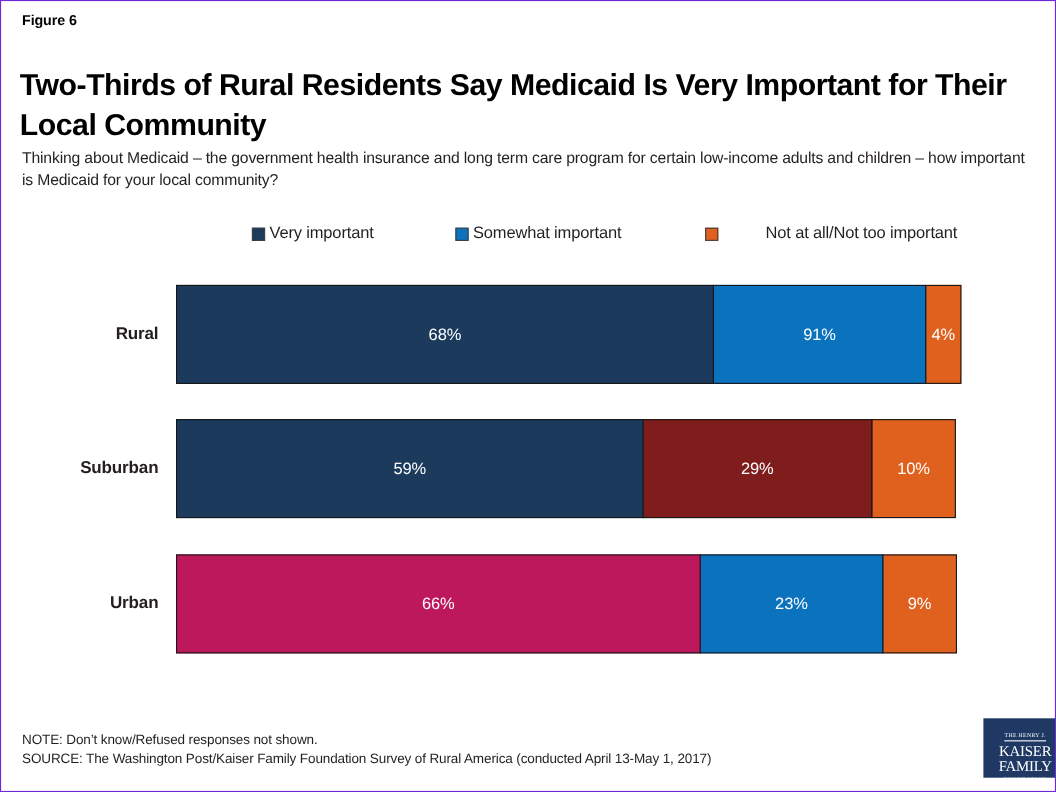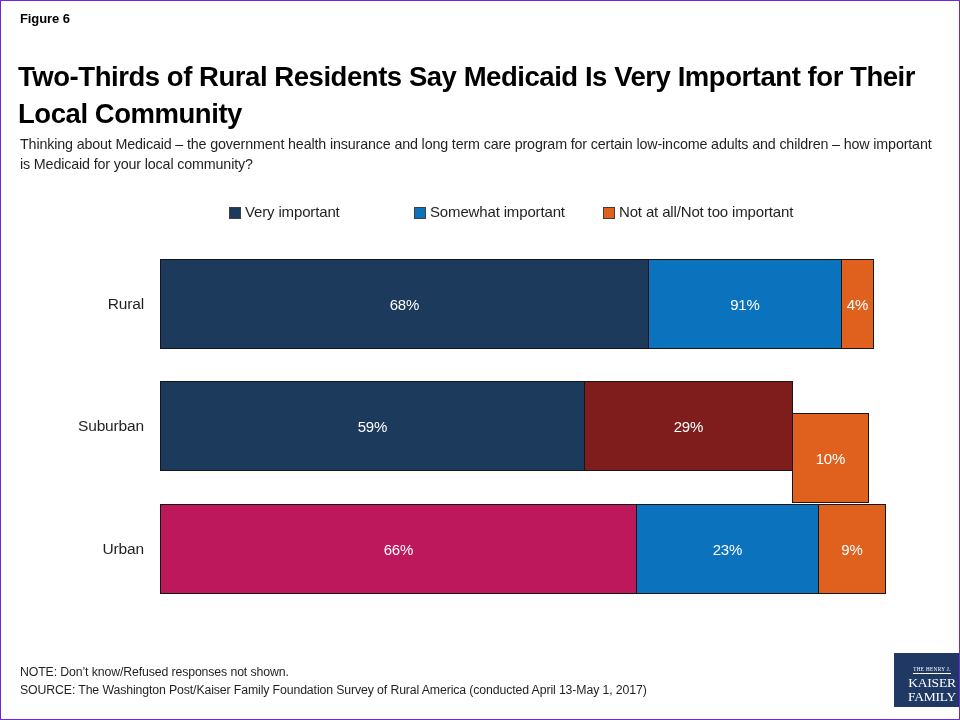--- a/index.html
+++ b/index.html
@@ -106,20 +106,21 @@
     position: absolute;
     right: 100%;
     top: 0;
     height: 90px;
     line-height: 90px;
     padding-right: 16px;
     font-size: 15.5px;
     letter-spacing: -0.15px;
     color: #231f20;
     white-space: nowrap;
+    font-weight: bold;
   }
   .bar-track {
     position: relative;
     height: 90px;
     display: flex;
     align-items: stretch;
   }
   .seg {
     position: relative;
     height: 90px;
@@ -200,21 +201,21 @@
 
   <div id="legend">
       <div class="legend-item" style="left: 228px; justify-content: center;">
         <span class="legend-swatch" style="background: rgb(27, 58, 92);"></span>
         <span class="legend-text">Very important</span>
       </div>
       <div class="legend-item" style="left: 413px;">
         <span class="legend-swatch" style="background: rgb(11, 114, 190);"></span>
         <span class="legend-text">Somewhat important</span>
       </div>
-      <div class="legend-item" style="left: 602px;">
+      <div class="legend-item" style="left: 640px; gap: 39px;">
         <span class="legend-swatch" style="background: rgb(224, 97, 30);"></span>
         <span class="legend-text">Not at all/Not too important</span>
       </div>
     </div>
 
   <div id="plot">
       <div class="cat-row" style="top: 258px;">
         <div class="cat-label">Rural</div>
         <div class="bar-track">
           <div class="seg" style="width: 489px; background: rgb(27, 58, 92); z-index: 10;">
@@ -230,32 +231,32 @@
       </div>
       <div class="cat-row" style="top: 380px;">
         <div class="cat-label">Suburban</div>
         <div class="bar-track">
           <div class="seg" style="width: 425px; background: rgb(27, 58, 92); z-index: 10;">
             <span class="seg-value">59%</span>
           </div>
           <div class="seg" style="width: 209px; background: #7f1d1d; z-index: 9;">
             <span class="seg-value">29%</span>
           </div>
-          <div class="seg" style="width: 77px; background: rgb(224, 97, 30); z-index: 8; margin-top: 32px;">
+          <div class="seg" style="width: 77px; background: rgb(224, 97, 30); z-index: 8;">
             <span class="seg-value">10%</span>
           </div>
         </div>
       </div>
       <div class="cat-row" style="top: 503px;">
         <div class="cat-label">Urban</div>
         <div class="bar-track">
           <div class="seg" style="width: 477px; background: #be185d; z-index: 10;">
             <span class="seg-value">66%</span>
           </div>
-          <div class="seg" style="width: 183px; background: rgb(11, 114, 190); z-index: 9;">
+          <div class="seg" style="width: 167px; background: rgb(11, 114, 190); z-index: 9;">
             <span class="seg-value">23%</span>
           </div>
           <div class="seg" style="width: 68px; background: rgb(224, 97, 30); z-index: 8;">
             <span class="seg-value">9%</span>
           </div>
         </div>
       </div>
     </div>
 
   <div id="footnotes">

